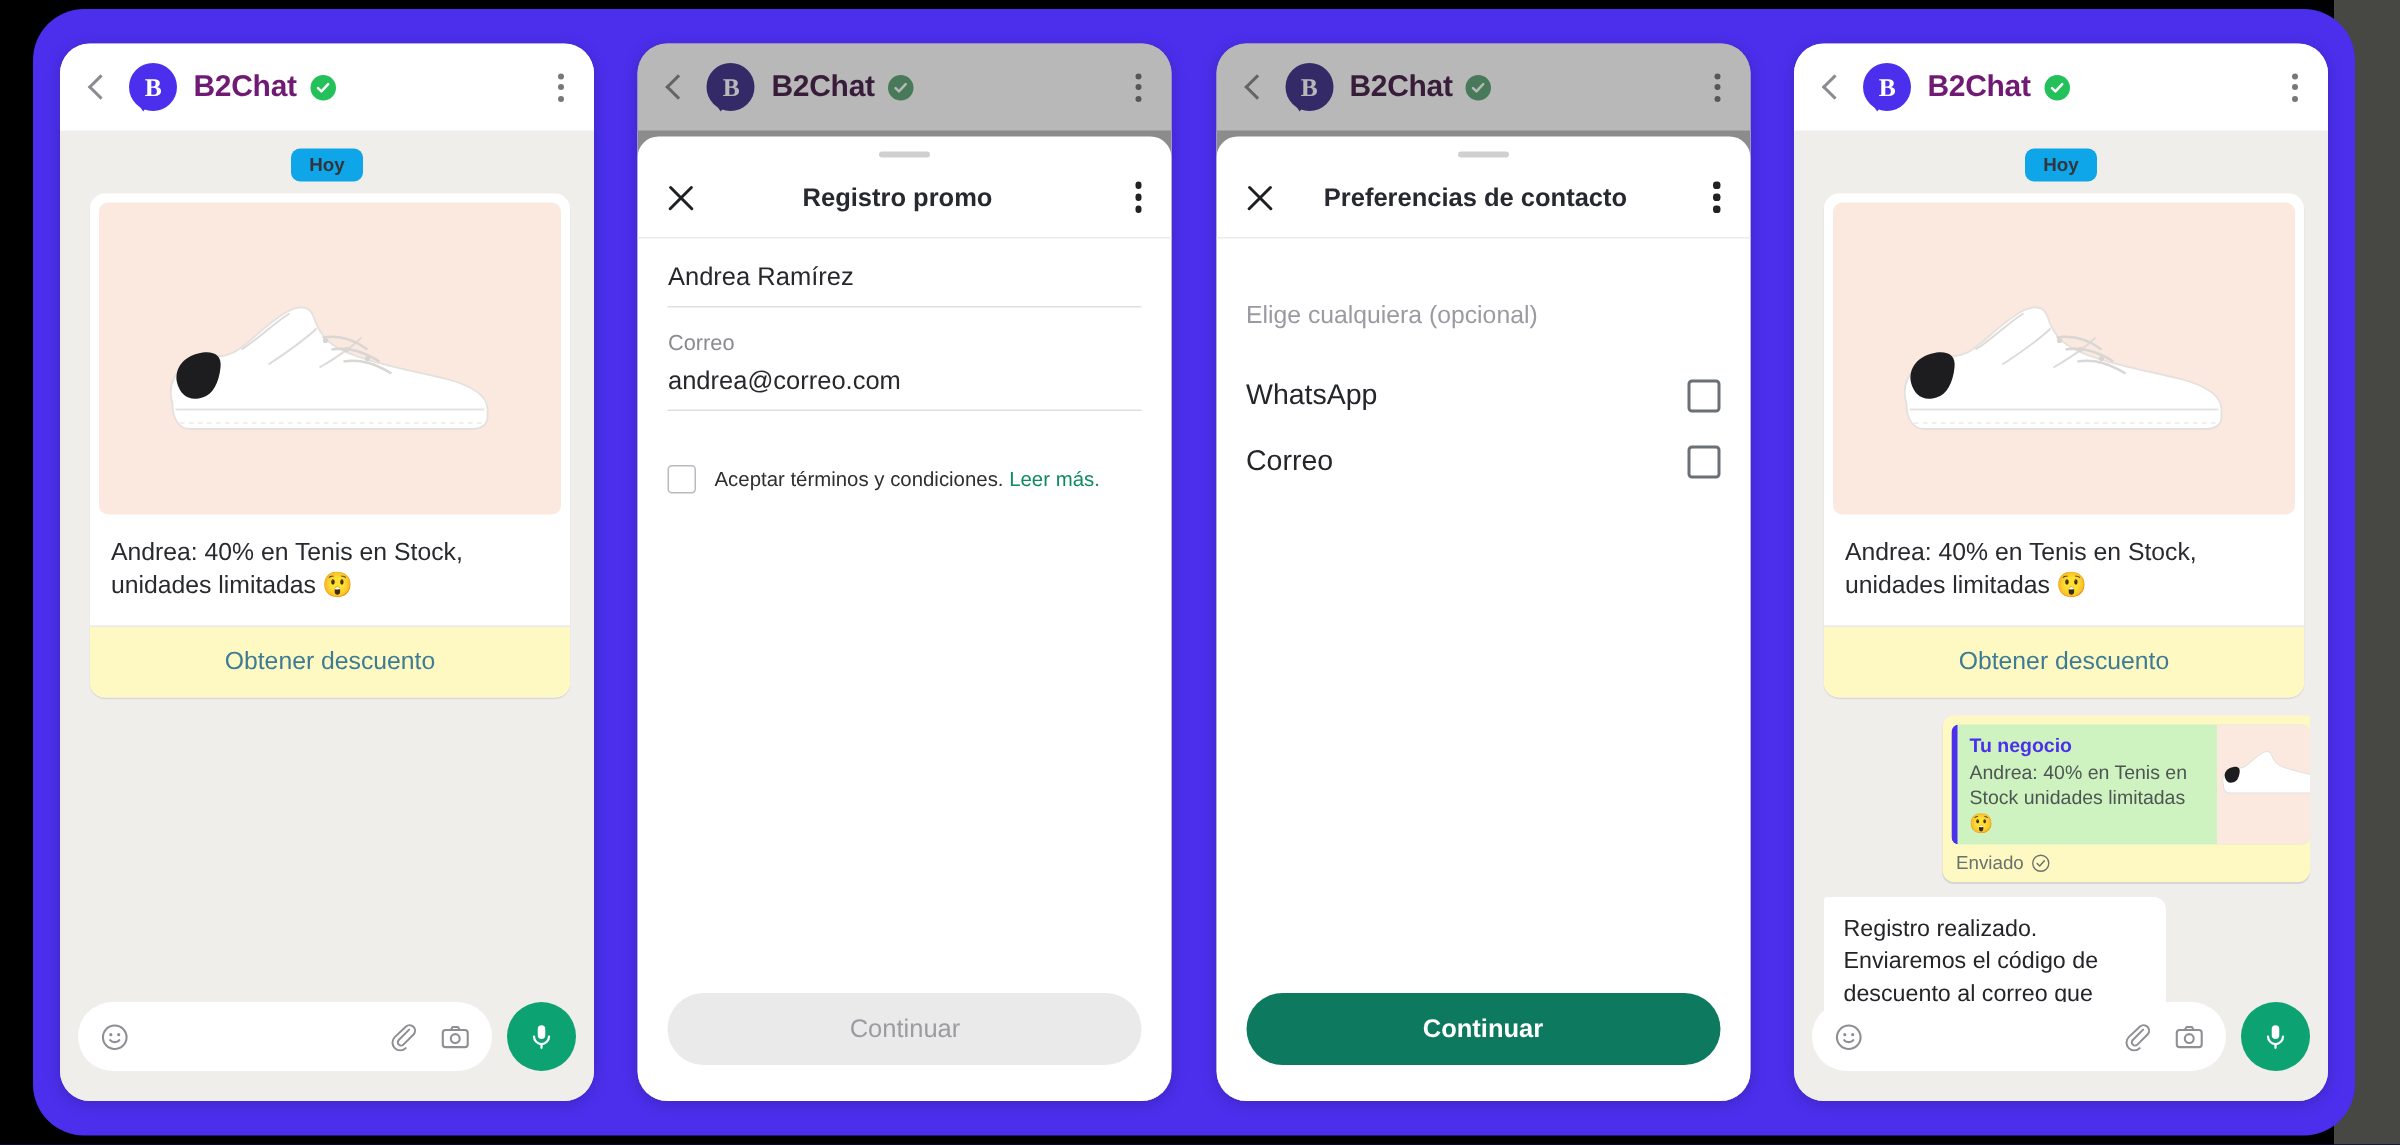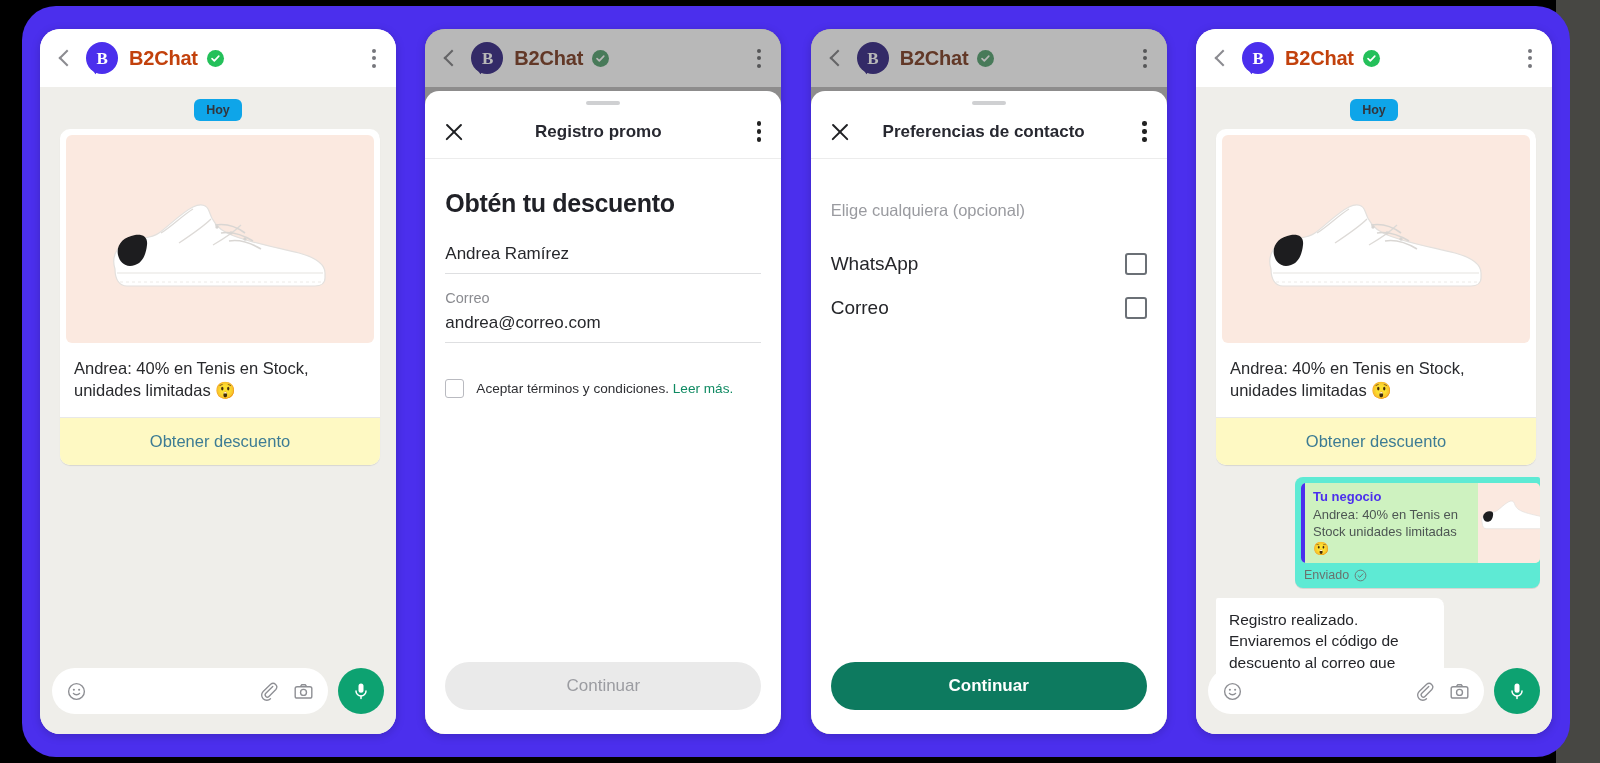--- a/index.html
+++ b/index.html
@@ -93,21 +93,21 @@
     content: "";
     position: absolute;
     bottom: 2px; left: 6px;
     width: 7px; height: 7px;
     background: #4b2fed;
     transform: rotate(45deg) skew(10deg,10deg);
   }
   .chat-title {
     font-size: 20px;
     font-weight: bold;
-    color: #c2410c;
+    color: #701a75;
     letter-spacing: -0.2px;
   }
   .verified {
     width: 17px; height: 17px;
     border-radius: 50%;
     background: #24c05a;
     margin-left: 9px;
     display: flex; align-items: center; justify-content: center;
     flex: 0 0 auto;
   }
@@ -192,21 +192,21 @@
 
   
   .sneaker { position: absolute; left: 50%; top: 52%; transform: translate(-50%,-50%); }
 
   
   .sent-wrap {
     display: flex; justify-content: flex-end;
     margin-top: 12px;
   }
   .sent-bubble {
-    background: #5eead4;
+    background: #fef9c3;
     border-radius: 8px 2px 8px 8px;
     width: 245px;
     padding: 6px 0 4px 6px;
     position: relative;
     box-shadow: 0 1px 0.5px rgba(0,0,0,0.10);
   }
   .quote {
     display: flex;
     background: #cef2c0;
     border-radius: 5px;
@@ -523,21 +523,20 @@
         <div class="sheet-top">
           <div class="close-x"></div>
           <div class="sheet-title">Registro promo</div>
           <div class="sheet-kebab">
               <span></span>
               <span></span>
               <span></span>
             </div>
         </div>
         <div class="sheet-body">
-          <div class="sheet-h1">Obtén tu descuento</div>
 
           <div class="field">
             <div class="field-value">Andrea Ramírez</div>
           </div>
 
           <div class="field">
             <div class="field-label">Correo</div>
             <div class="field-value">andrea@correo.com</div>
           </div>
 

